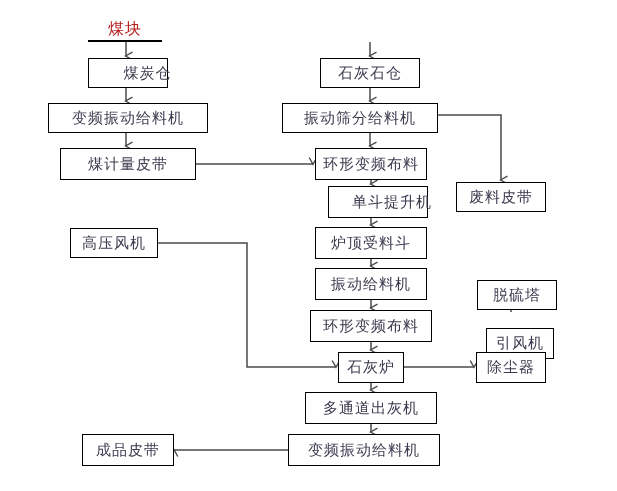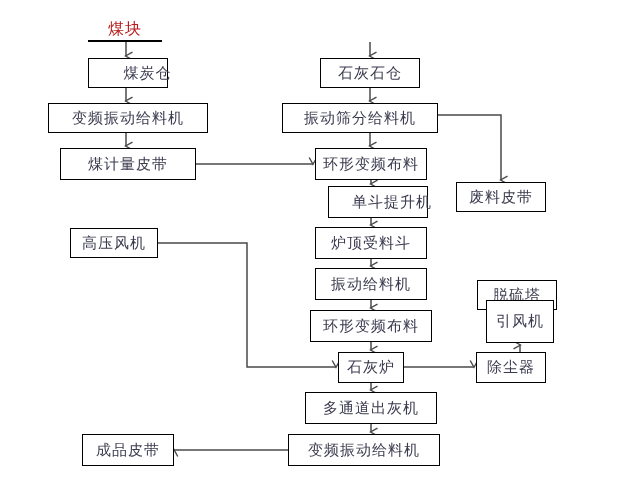--- a/index.html
+++ b/index.html
@@ -139,16 +139,16 @@
   <div class="node" style="left:328px; top:186px; width:100px; height:32px;padding-left:28px;">单斗提升机</div>
   <div class="node" style="left:315px; top:227px; width:112px; height:32px;">炉顶受料斗</div>
   <div class="node" style="left:315px; top:268px; width:112px; height:32px;">振动给料机</div>
   <div class="node" style="left:310px; top:310px; width:122px; height:32px;">环形变频布料</div>
   <div class="node" style="left:338px; top:352px; width:66px; height:31px;">石灰炉</div>
   <div class="node" style="left:305px; top:392px; width:132px; height:32px;">多通道出灰机</div>
   <div class="node" style="left:288px; top:434px; width:152px; height:32px;">变频振动给料机</div>
 
   <div class="node" style="left:456px; top:182px; width:90px; height:30px;">废料皮带</div>
   <div class="node" style="left:477px; top:280px; width:80px; height:30px;">脱硫塔</div>
-  <div class="node" style="left:486px; top:300px; width:68px; height:43px;">引风机</div>
+  <div class="node" style="left:486px; top:328px; width:68px; height:31px;">引风机</div>
   <div class="node" style="left:476px; top:352px; width:70px; height:31px;">除尘器</div>
 
 </div>
 
 </body></html>

